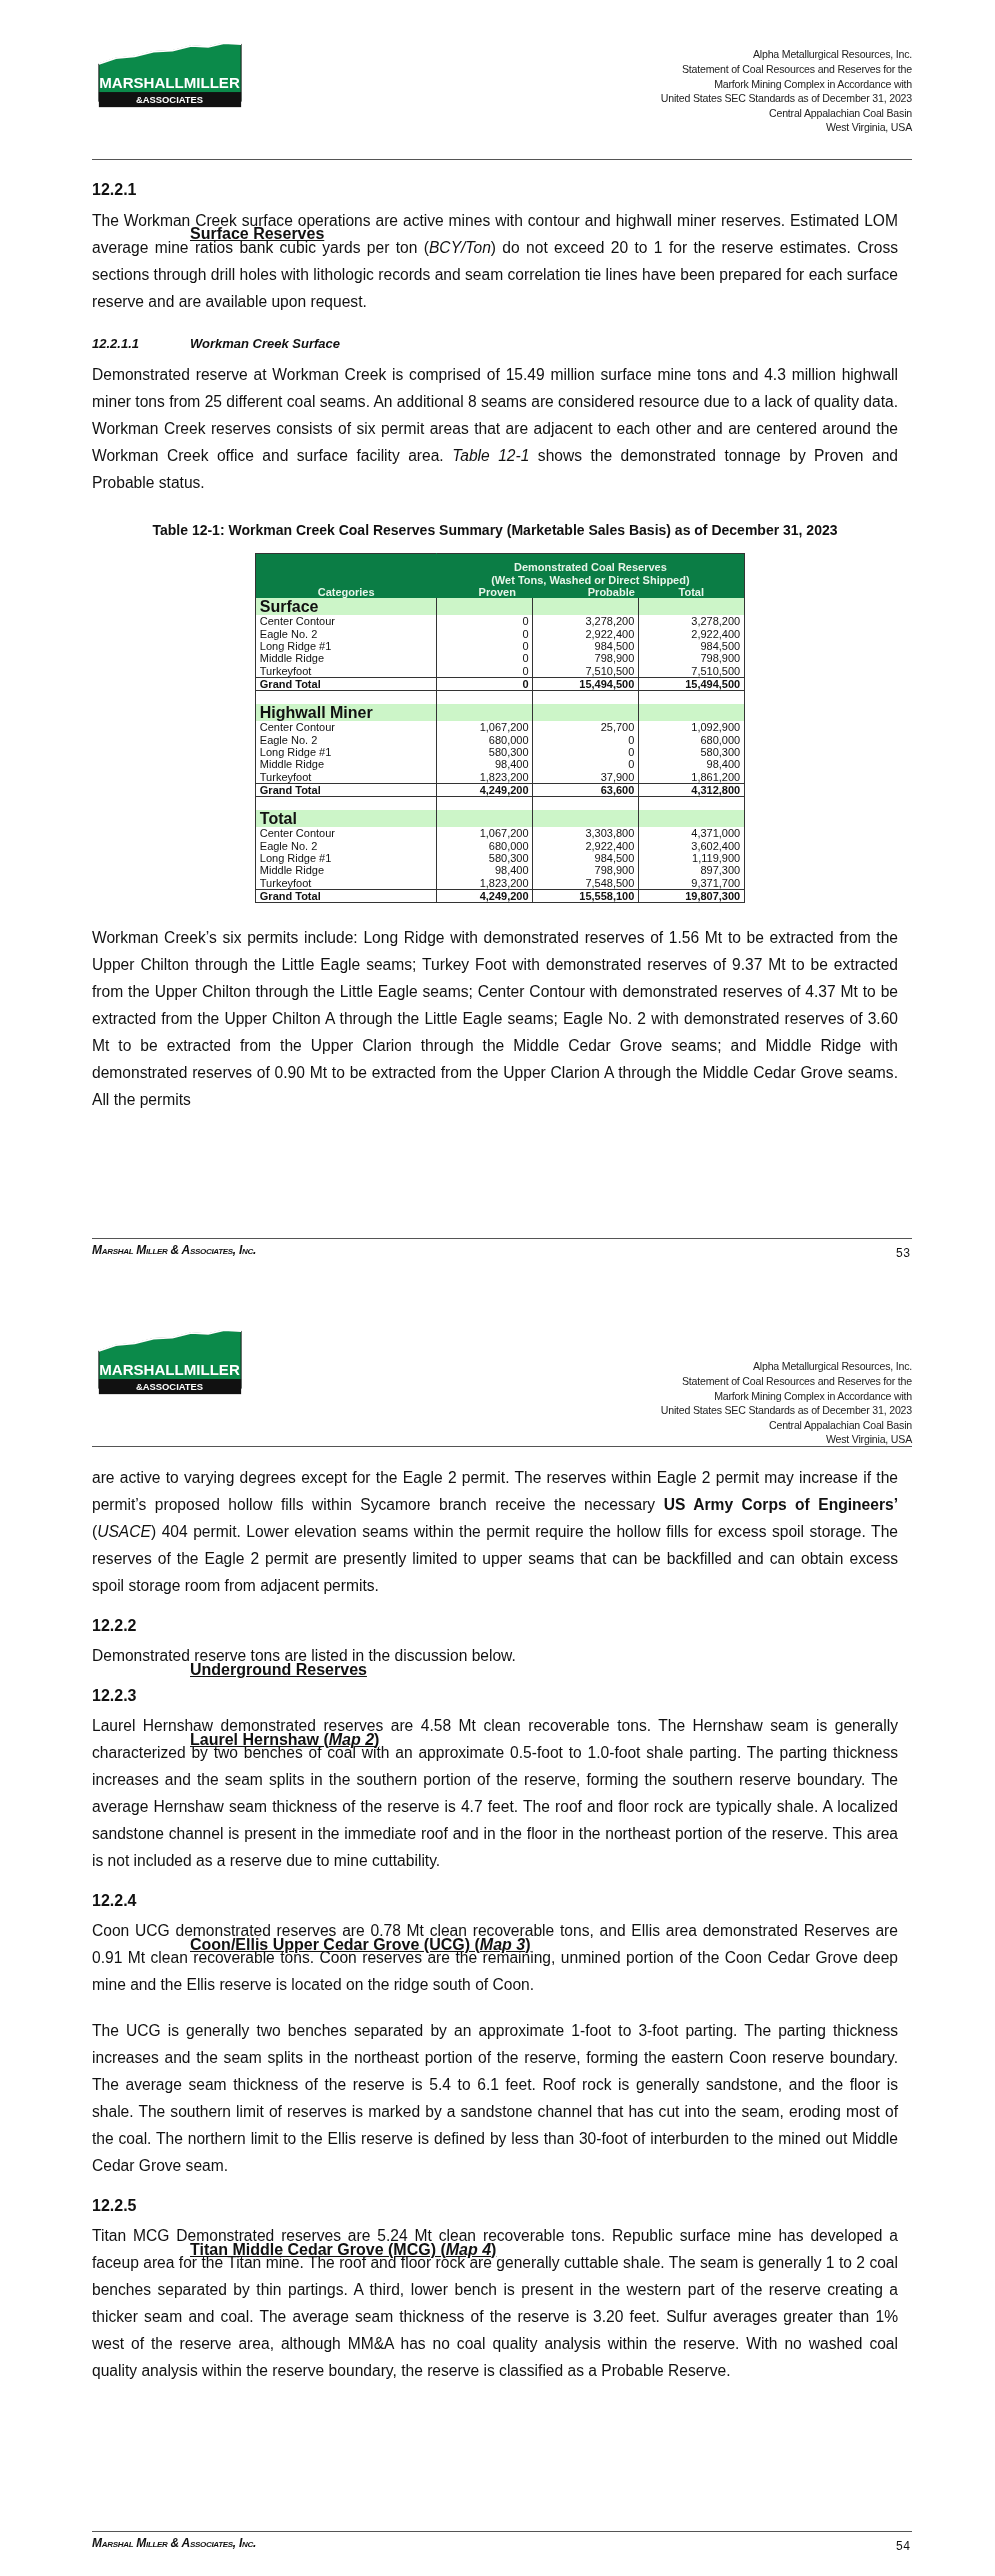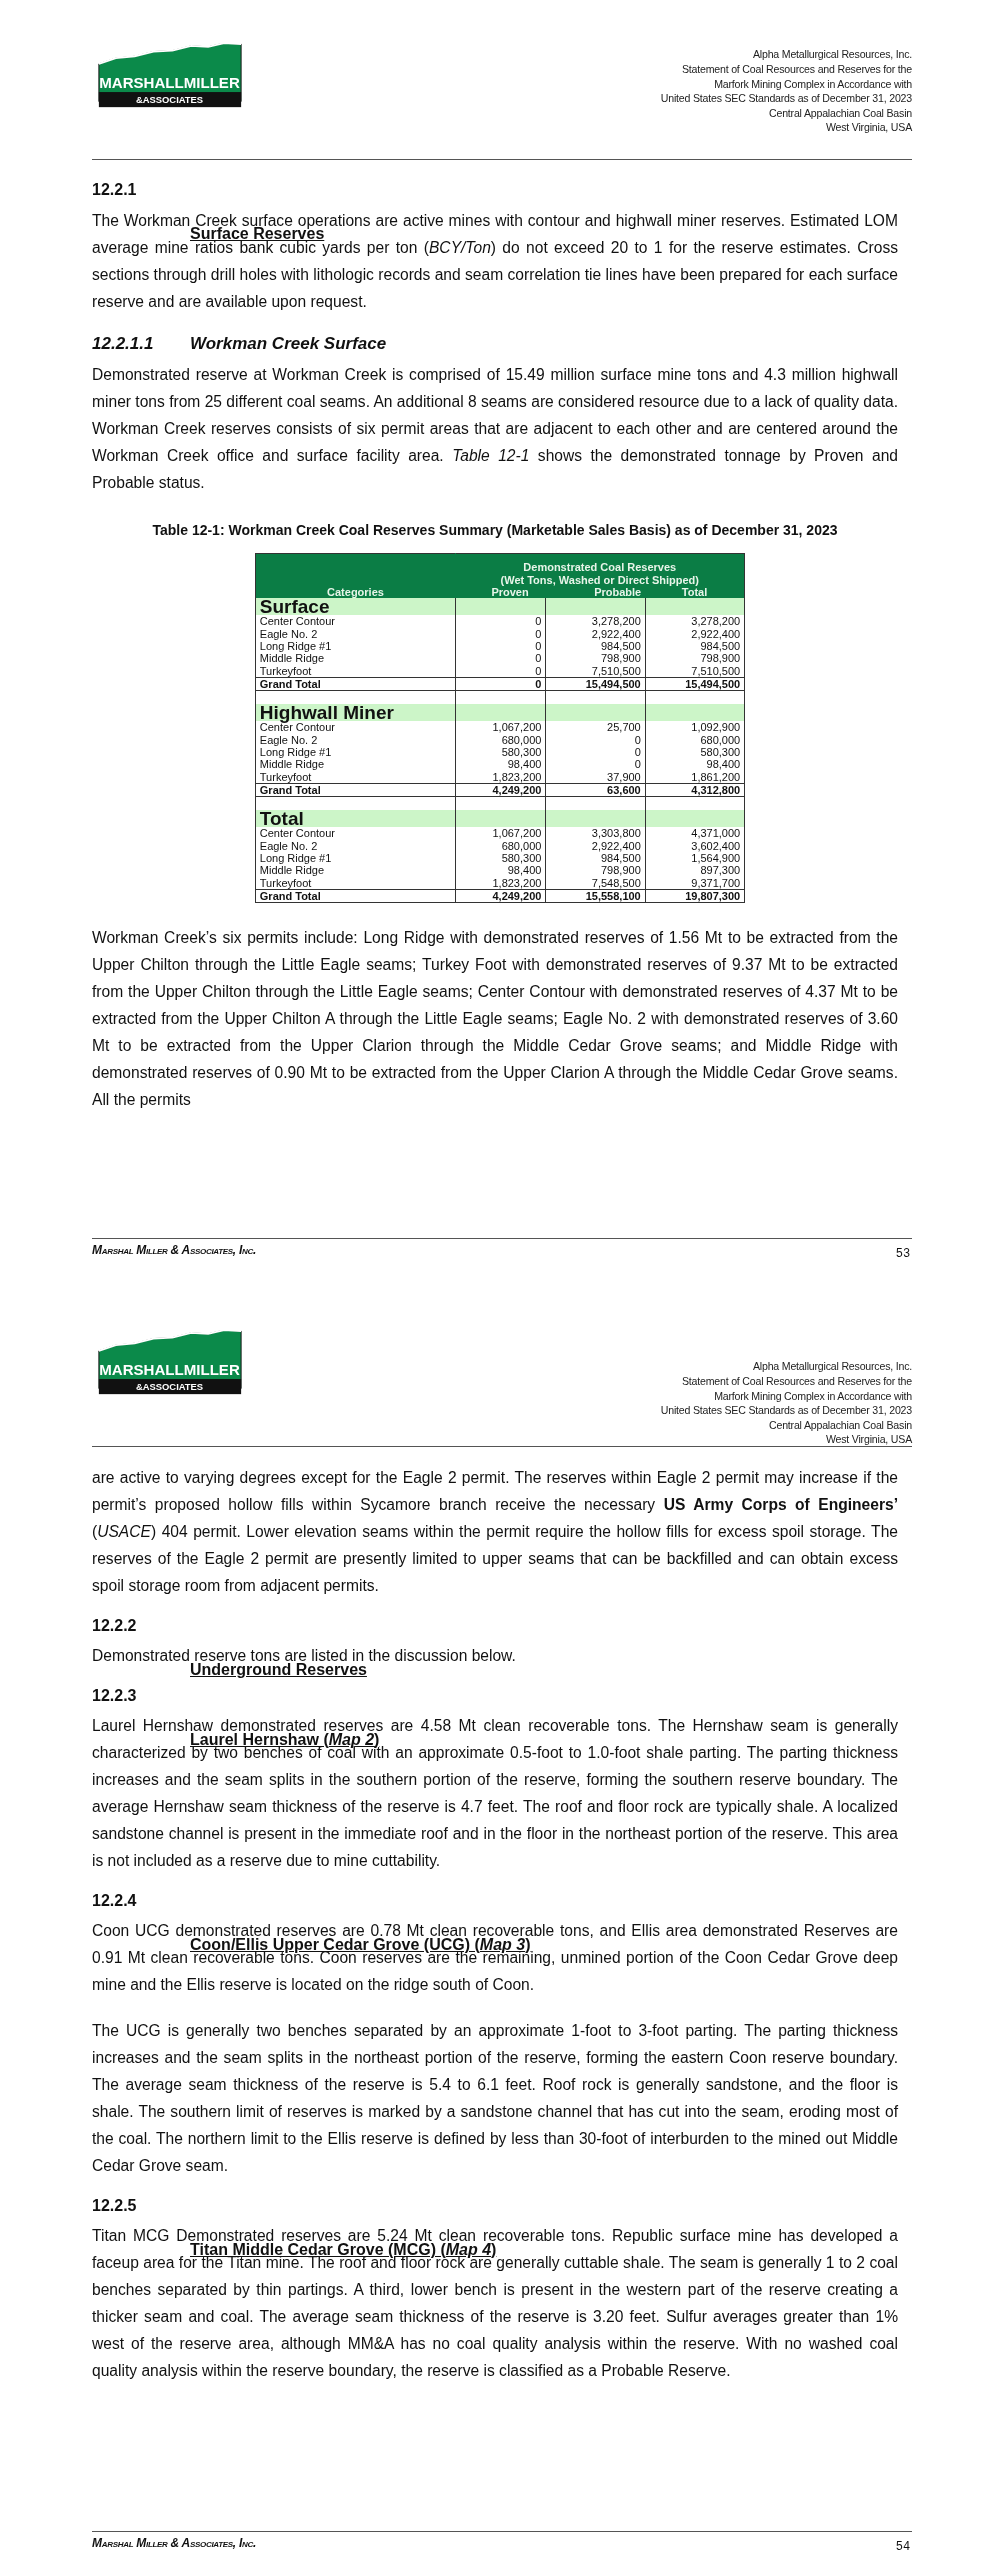--- a/index.html
+++ b/index.html
@@ -7,29 +7,29 @@
   .page { position:absolute; left:0; width:995px; background:#fff; }
   #page1 { top:0; height:1293px; }
   #page2 { top:1316px; height:1260px; }
   .header { position:absolute; left:92px; right:83px; top:38px; height:121px; border-bottom:1.4px solid #555; }
   .logo { position:absolute; left:4.7px; top:4.7px; width:146px; height:68px; }
   .hdr-text { position:absolute; right:0; top:9.4px; text-align:right; font-family:"Liberation Sans Narrow","Liberation Sans", sans-serif; font-size:10.6px; line-height:14.6px; color:#222; letter-spacing:-0.2px; }
   .content { position:absolute; left:92px; right:97px; font-size:15.6px; line-height:27px; }
   .h3 { font-weight:bold; font-size:16px; margin:0; height:28px; display:flex; }
   .h3 .num { width:98px; }
   .h3 .ttl { text-decoration:underline;margin-top:44px; }
-  .h4 { font-weight:bold; font-style:italic; font-size:17px; height:28px; display:flex; }
+  .h4 { font-weight:bold; font-style:italic; font-size:13px; height:28px; display:flex; }
   .h4 .num { width:98px; }
   p { margin:0; text-align:justify; }
   .tcap { text-align:center; font-weight:bold; font-size:14px; margin:21px 0 9.4px 0; }
   table.res { border-collapse:collapse; margin-left:163px; width:490px; font-size:11px; line-height:12.3px; }
   table.res th { background:#0b7d45; color:#e8f5e9; font-weight:bold; font-size:11px; padding:0 3.8px; }
   table.res td { padding:0 3.8px; border-left:0.9px solid #333; border-right:0.9px solid #333; height:12.3px; }
   table.res td.num { text-align:right; }
-  table.res tr.sec td { background:#ccf5c8; font-weight:bold; font-size:19px; height:17px; line-height:17px; }
+  table.res tr.sec td { background:#ccf5c8; font-weight:bold; font-size:16px; height:17px; line-height:17px; }
   table.res tr.gt td { font-weight:bold; border-top:0.9px solid #333; border-bottom:0.9px solid #333; }
   table.res tr.spacer td { height:13.2px; }
   table.res { border:0.9px solid #333; }
   .footer { position:absolute; left:92px; right:83px; border-top:1.4px solid #555; padding-top:3.8px; font-size:12px; }
   .footer .co { font-style:italic; font-weight:bold; font-variant:small-caps; letter-spacing:-0.3px; }
   .footer .pg { position:absolute; right:1.9px; top:8px;font-family:Liberation Mono, monospace; }
   .b { font-weight:bold; }
   .i { font-style:italic; }
 </style>
 </head>
@@ -197,21 +197,21 @@
           <tr>
             <td>Eagle No. 2</td>
             <td class="num">680,000</td>
             <td class="num">2,922,400</td>
             <td class="num">3,602,400</td>
           </tr>
           <tr>
             <td>Long Ridge #1</td>
             <td class="num">580,300</td>
             <td class="num">984,500</td>
-            <td class="num">1,564,900</td>
+            <td class="num">1,119,900</td>
           </tr>
           <tr>
             <td>Middle Ridge</td>
             <td class="num">98,400</td>
             <td class="num">798,900</td>
             <td class="num">897,300</td>
           </tr>
           <tr>
             <td>Turkeyfoot</td>
             <td class="num">1,823,200</td>

